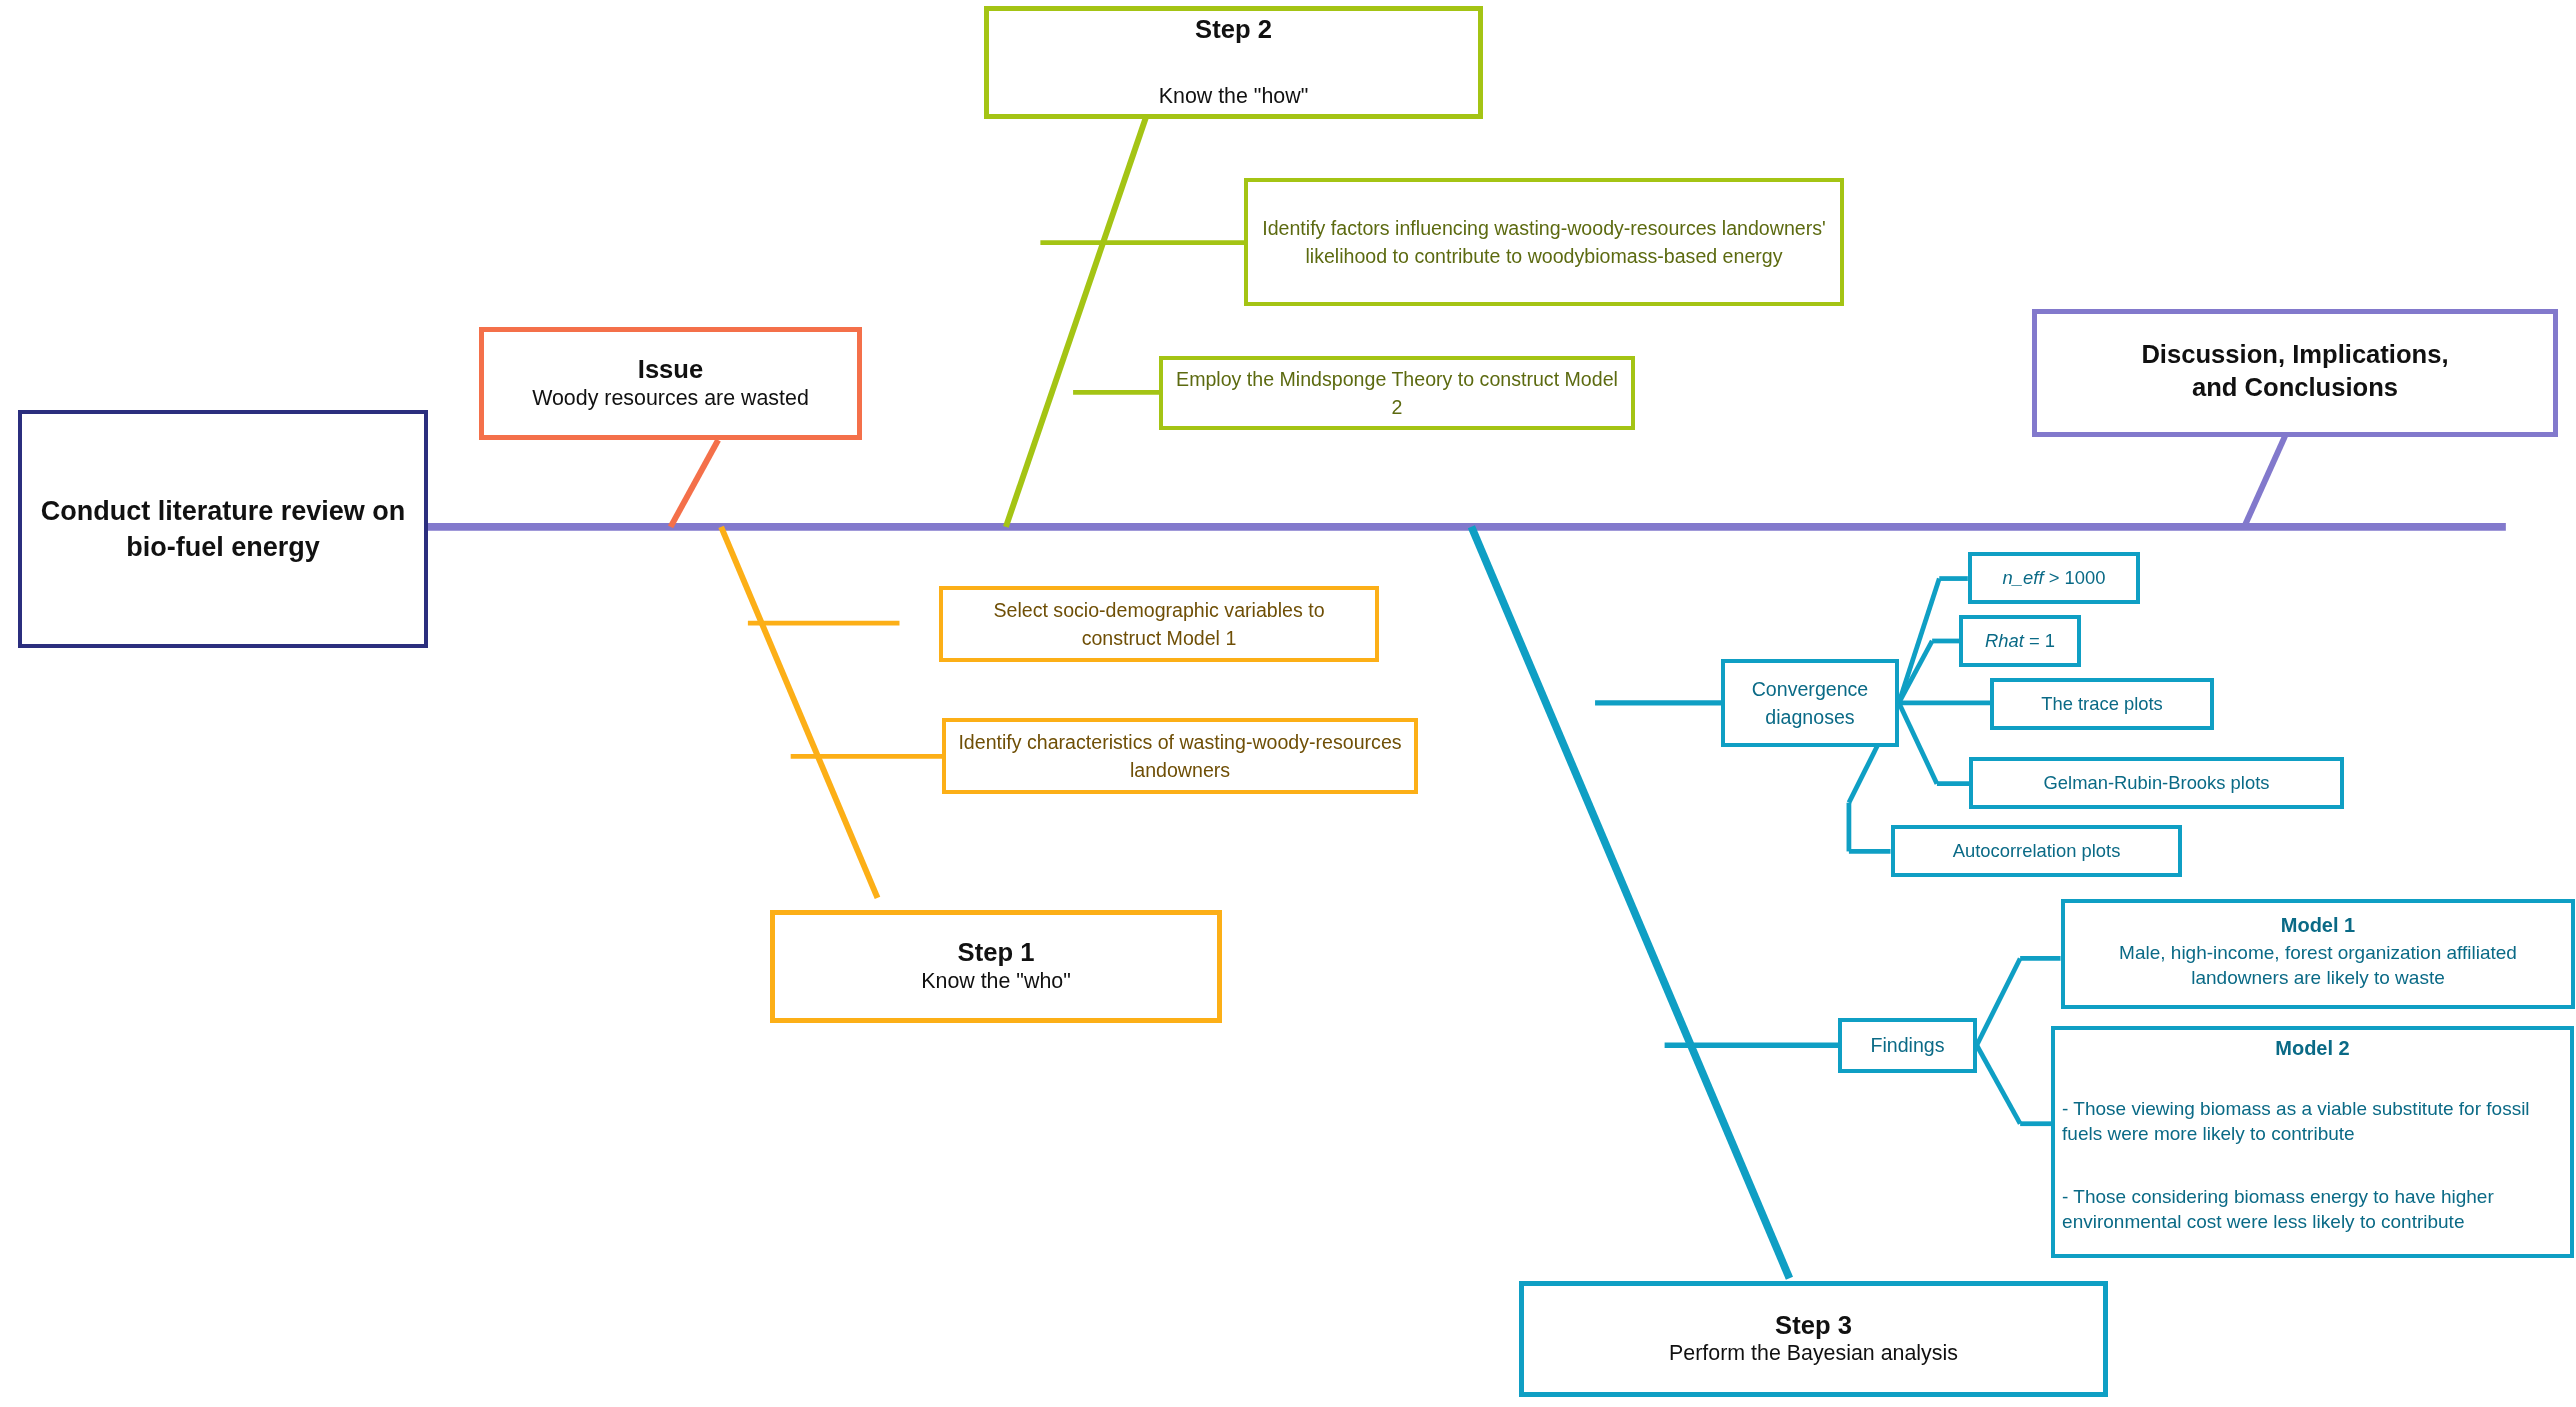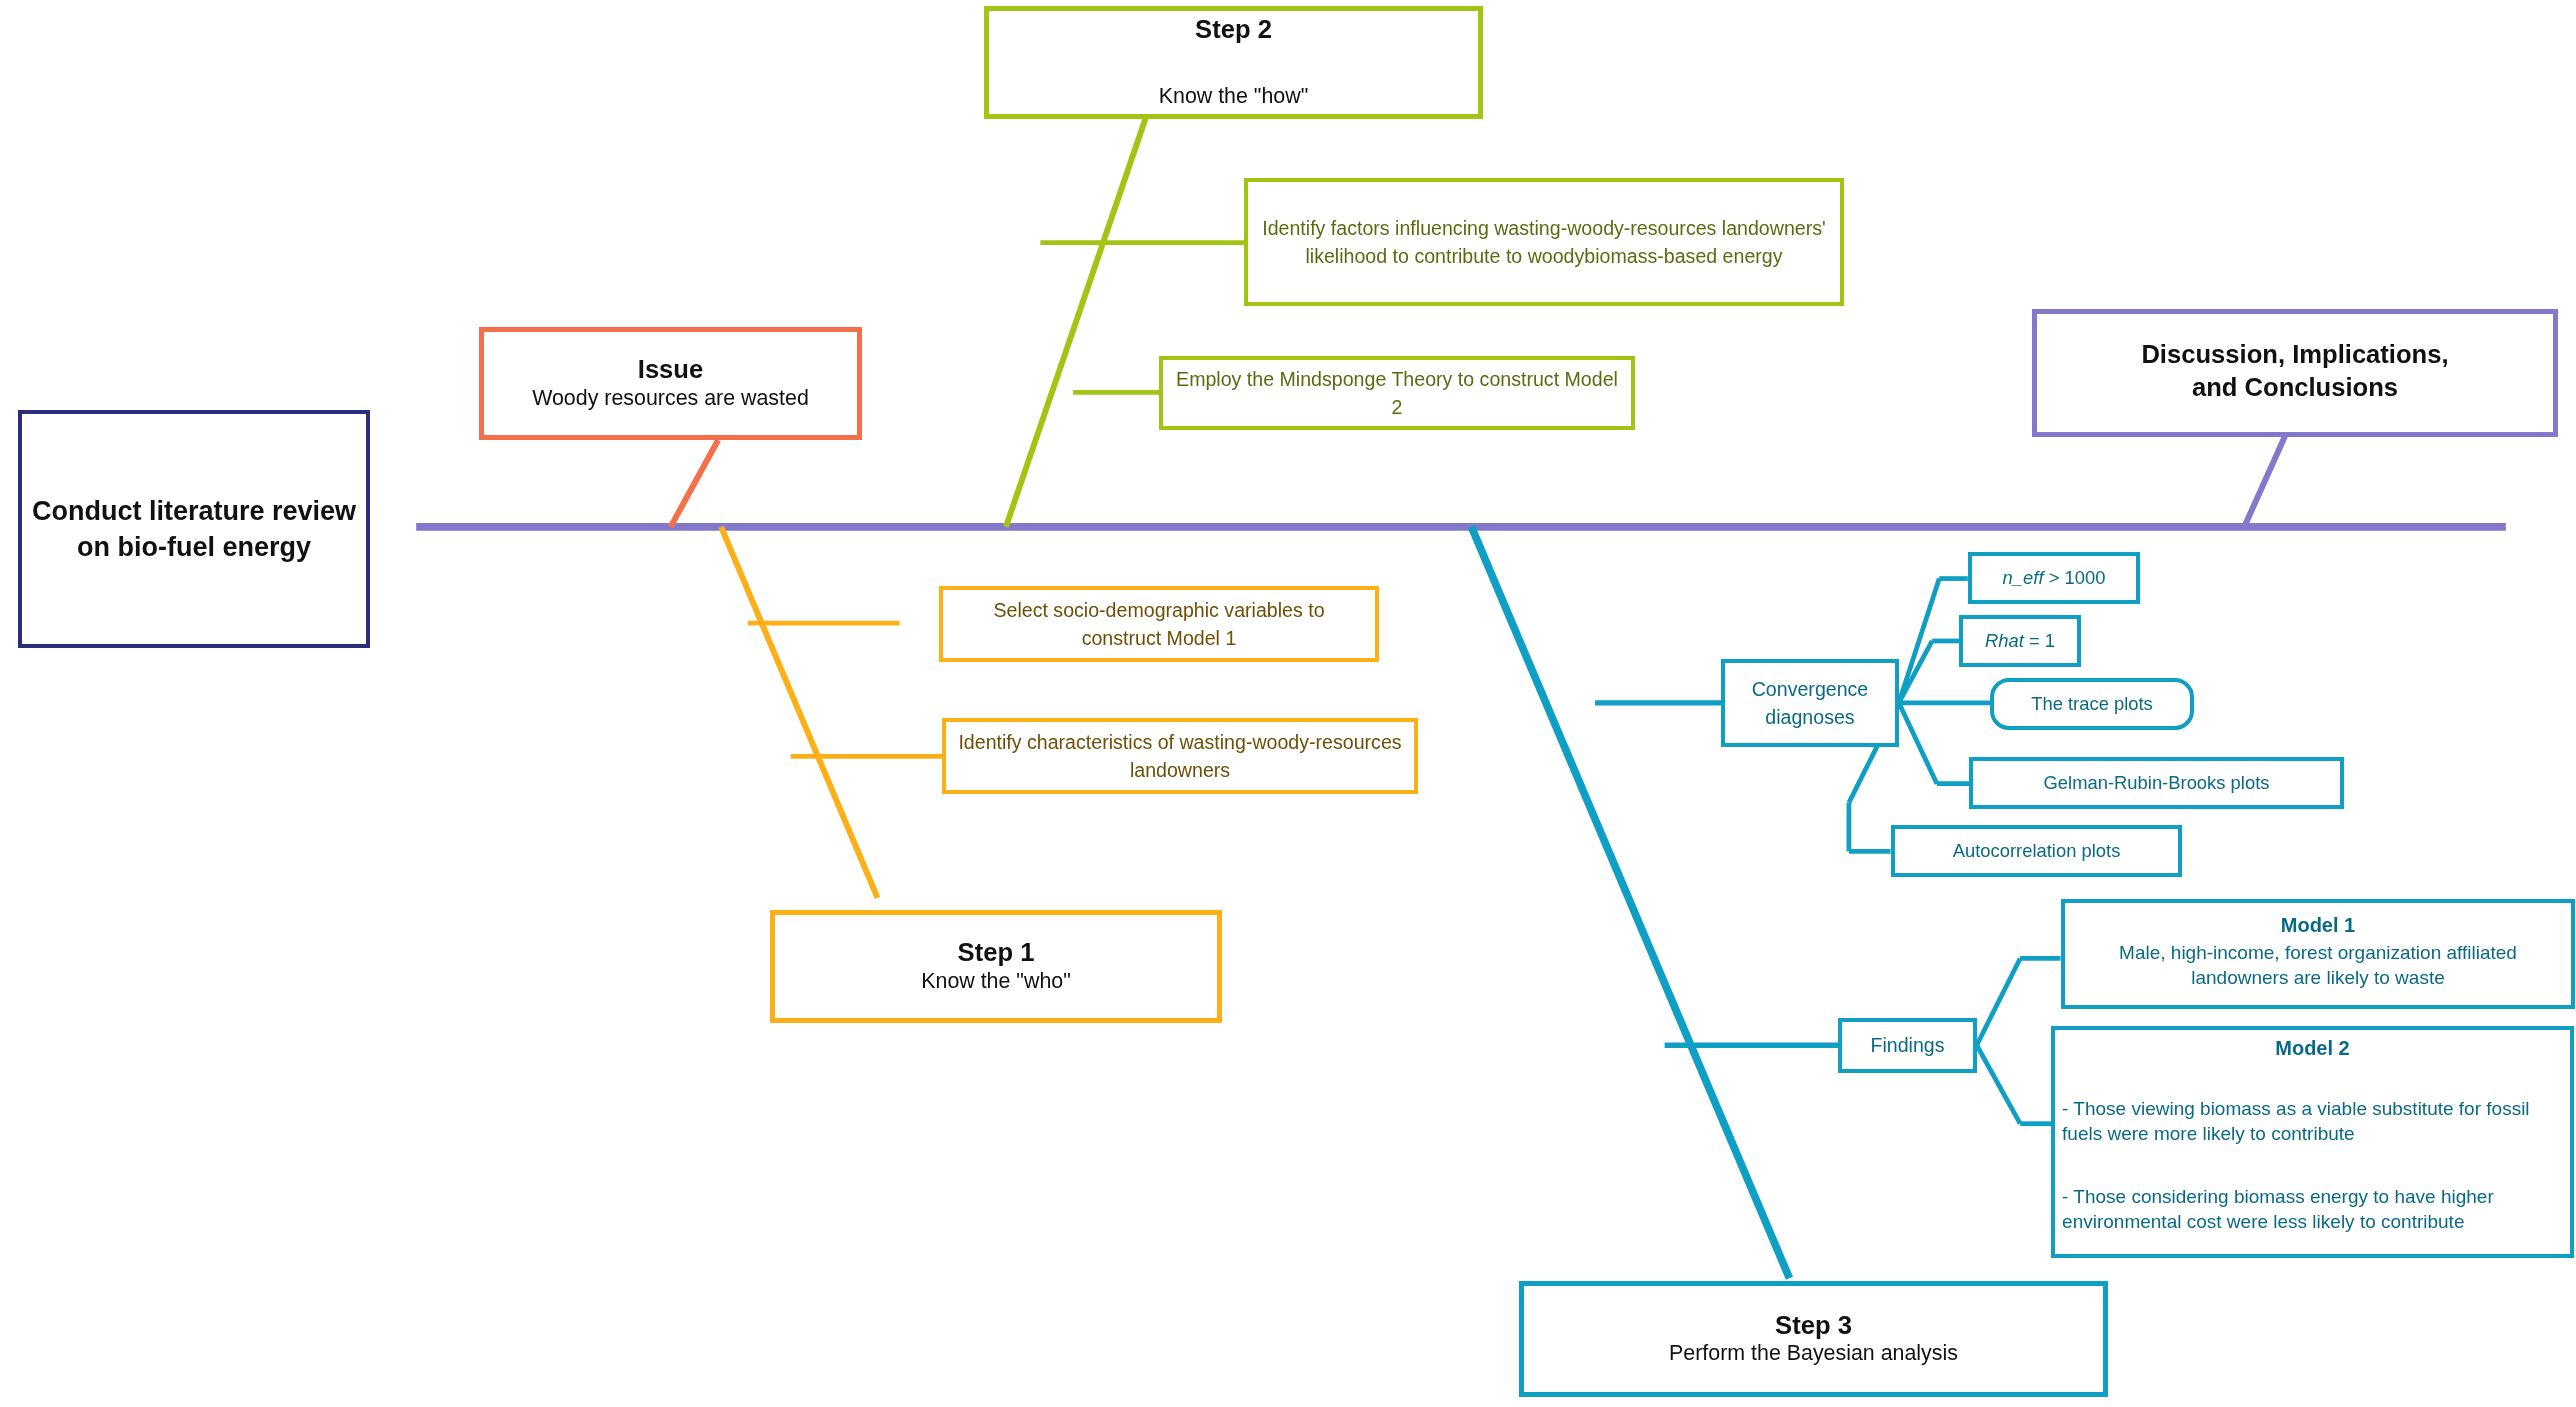--- a/index.html
+++ b/index.html
@@ -73,21 +73,21 @@
     <line x1="2800" y1="1758" x2="3092" y2="1758" stroke="#0f9fc4" stroke-width="9"></line>
 
     <line x1="3325" y1="1758" x2="3398" y2="1612" stroke="#0f9fc4" stroke-width="8"></line>
     <line x1="3398" y1="1612" x2="3466" y2="1612" stroke="#0f9fc4" stroke-width="8"></line>
     <line x1="3325" y1="1758" x2="3398" y2="1890" stroke="#0f9fc4" stroke-width="8"></line>
     <line x1="3398" y1="1890" x2="3450" y2="1890" stroke="#0f9fc4" stroke-width="8"></line>
 
     <line x1="3775" y1="886" x2="3845" y2="730" stroke="#8279cc" stroke-width="10"></line>
   </svg>
 
-  <div class="node root" style="left:18px;top:410px;width:352px;height:238px;">
+  <div class="node root" style="left:18px;top:410px;width:410px;height:238px;">
     <div class="ttl">Conduct literature review on bio-fuel energy</div>
   </div>
 
   <div class="node major c-red two" style="left:479px;top:327px;width:383px;height:113px;">
     <div class="ttl">Issue</div>
     <div class="sub">Woody resources are wasted</div>
   </div>
 
   <div class="node major c-green two" style="left:984px;top:6px;width:499px;height:113px;gap:38px;">
     <div class="ttl">Step 2</div>
@@ -129,21 +129,21 @@
       <span class="italic">n_eff</span><span> &gt; 1000</span>
     </div>
   </div>
 
   <div class="node leaf c-teal small" style="left:1959px;top:615px;width:122px;height:52px;">
     <div class="txt">
       <span class="italic">Rhat</span><span> = 1</span>
     </div>
   </div>
 
-  <div class="node leaf c-teal small" style="left:1990px;top:678px;width:204px;height:52px;border-radius:19px;">
+  <div class="node leaf c-teal small" style="left:1990px;top:678px;width:224px;height:52px;">
     <div class="txt">The trace plots</div>
   </div>
 
   <div class="node leaf c-teal small" style="left:1969px;top:757px;width:375px;height:52px;">
     <div class="txt">Gelman-Rubin-Brooks plots</div>
   </div>
 
   <div class="node leaf c-teal small" style="left:1891px;top:825px;width:291px;height:52px;">
     <div class="txt">Autocorrelation plots</div>
   </div>

